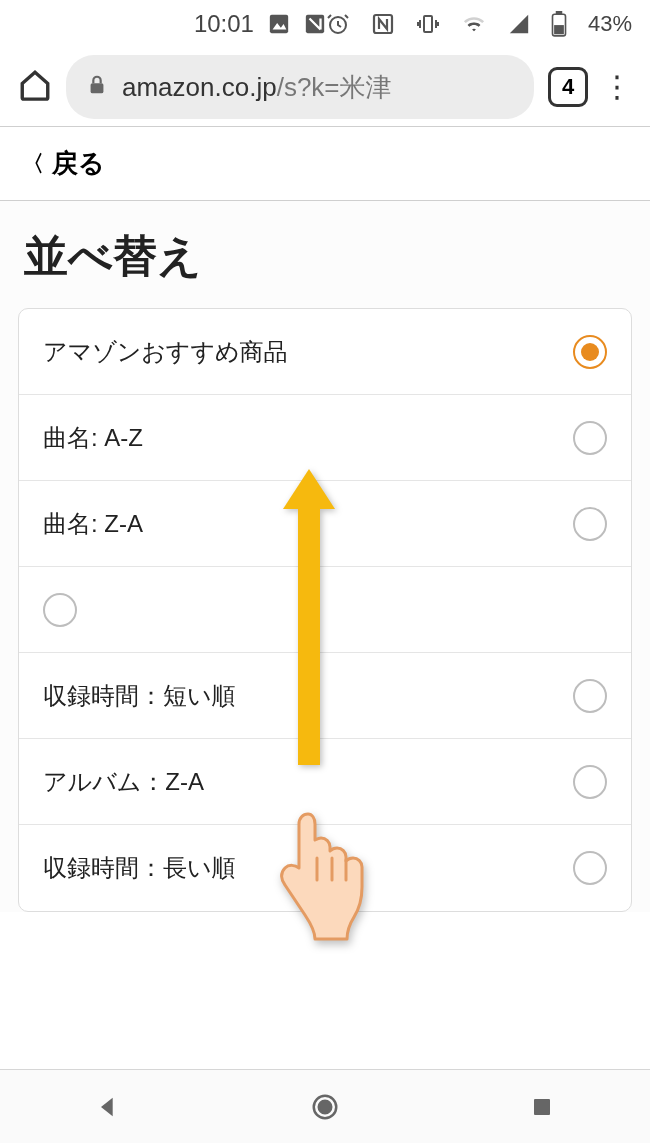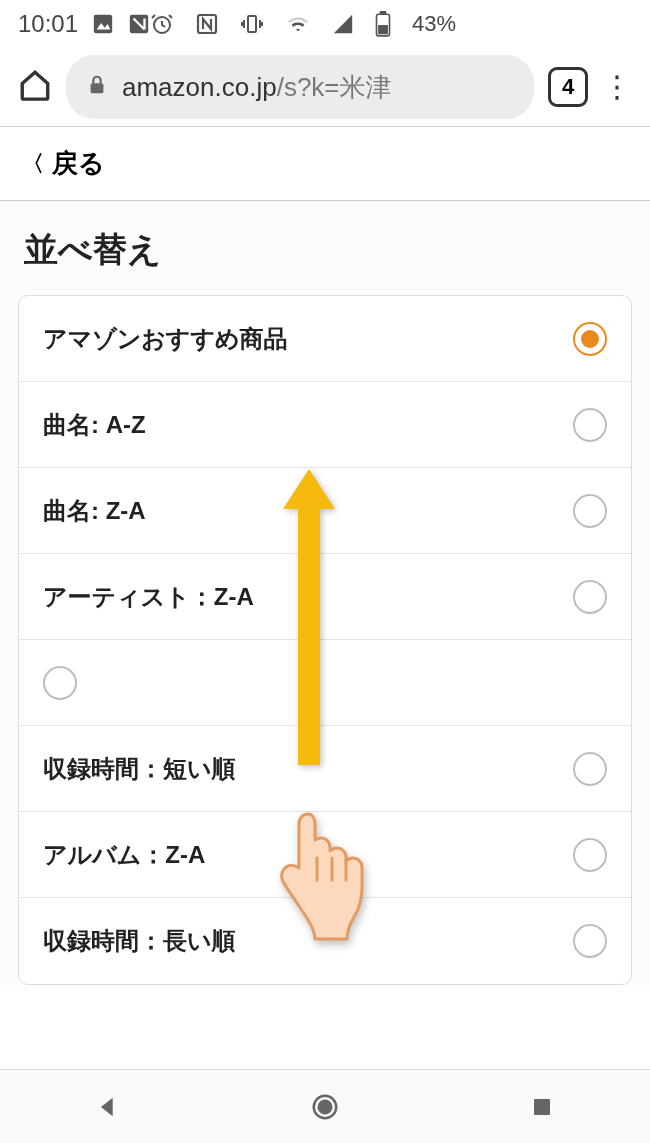--- a/index.html
+++ b/index.html
@@ -12,21 +12,21 @@
     overflow: hidden;
   }
   
   .status-bar {
     height: 48px;
     display: flex;
     align-items: center;
     padding: 16px 18px;
     font-size: 24px;
     color: #444;
-    justify-content: flex-start;
+    justify-content: flex-end;
   }
   .status-left { display: flex; align-items: center; gap: 14px; }
   .status-right { display: flex; align-items: center; gap: 21px; }
   .status-right .pct { font-size: 22px; }
   .sb-ico { display:inline-flex; align-items:center; }
   
   .chrome {
     height: 78px;
     display: flex;
     align-items: center;
@@ -64,37 +64,36 @@
     display: flex; align-items: center;
     padding: 0 22px;
     gap: 8px;
     font-size: 26px;
     font-weight: 700;
     border-bottom: 1px solid #cfcfcf;
   }
   .back-header .chev { font-size: 22px; }
   
   .content { padding: 26px 18px 0 18px; background:#fcfcfc; }
-  .page-title { font-size: 34px; font-weight: 800; color:#222; margin: 0 6px 22px 6px;}
+  .page-title { font-size: 44px; font-weight: 800; color:#222; margin: 0 6px 22px 6px;}
   .option-list {
     border: 1px solid #ddd;
     border-radius: 10px;
     background: #fff;
     overflow: hidden;
   }
   .option-row {
     display: flex;
     align-items: center;
     justify-content: space-between;
     padding: 0 24px;
     height: 86px;
     border-bottom: 1px solid #e5e5e5;
     font-size: 24px;
     color: #222;
-    font-weight: bold;
   }
   .option-row:last-child { border-bottom: none; }
   .radio {
     width: 34px; height: 34px;
     border: 2px solid #bdbdbd;
     border-radius: 50%;
     display: flex; align-items: center; justify-content: center;
     flex-shrink: 0;
   }
   .radio.selected { border-color: #e88b1f; }
@@ -240,24 +239,20 @@
       </div>
       <div class="option-row">
         <span>曲名: A-Z</span>
         <span class="radio"></span>
       </div>
       <div class="option-row">
         <span>曲名: Z-A</span>
         <span class="radio"></span>
       </div>
       <div class="option-row">
-        <span>アーティスト：Z-A</span>
-        <span class="radio"></span>
-      </div>
-      <div class="option-row">
         <span class="radio"></span>
       </div>
       <div class="option-row">
         <span>収録時間：短い順</span>
         <span class="radio"></span>
       </div>
       <div class="option-row">
         <span>アルバム：Z-A</span>
         <span class="radio"></span>
       </div>

